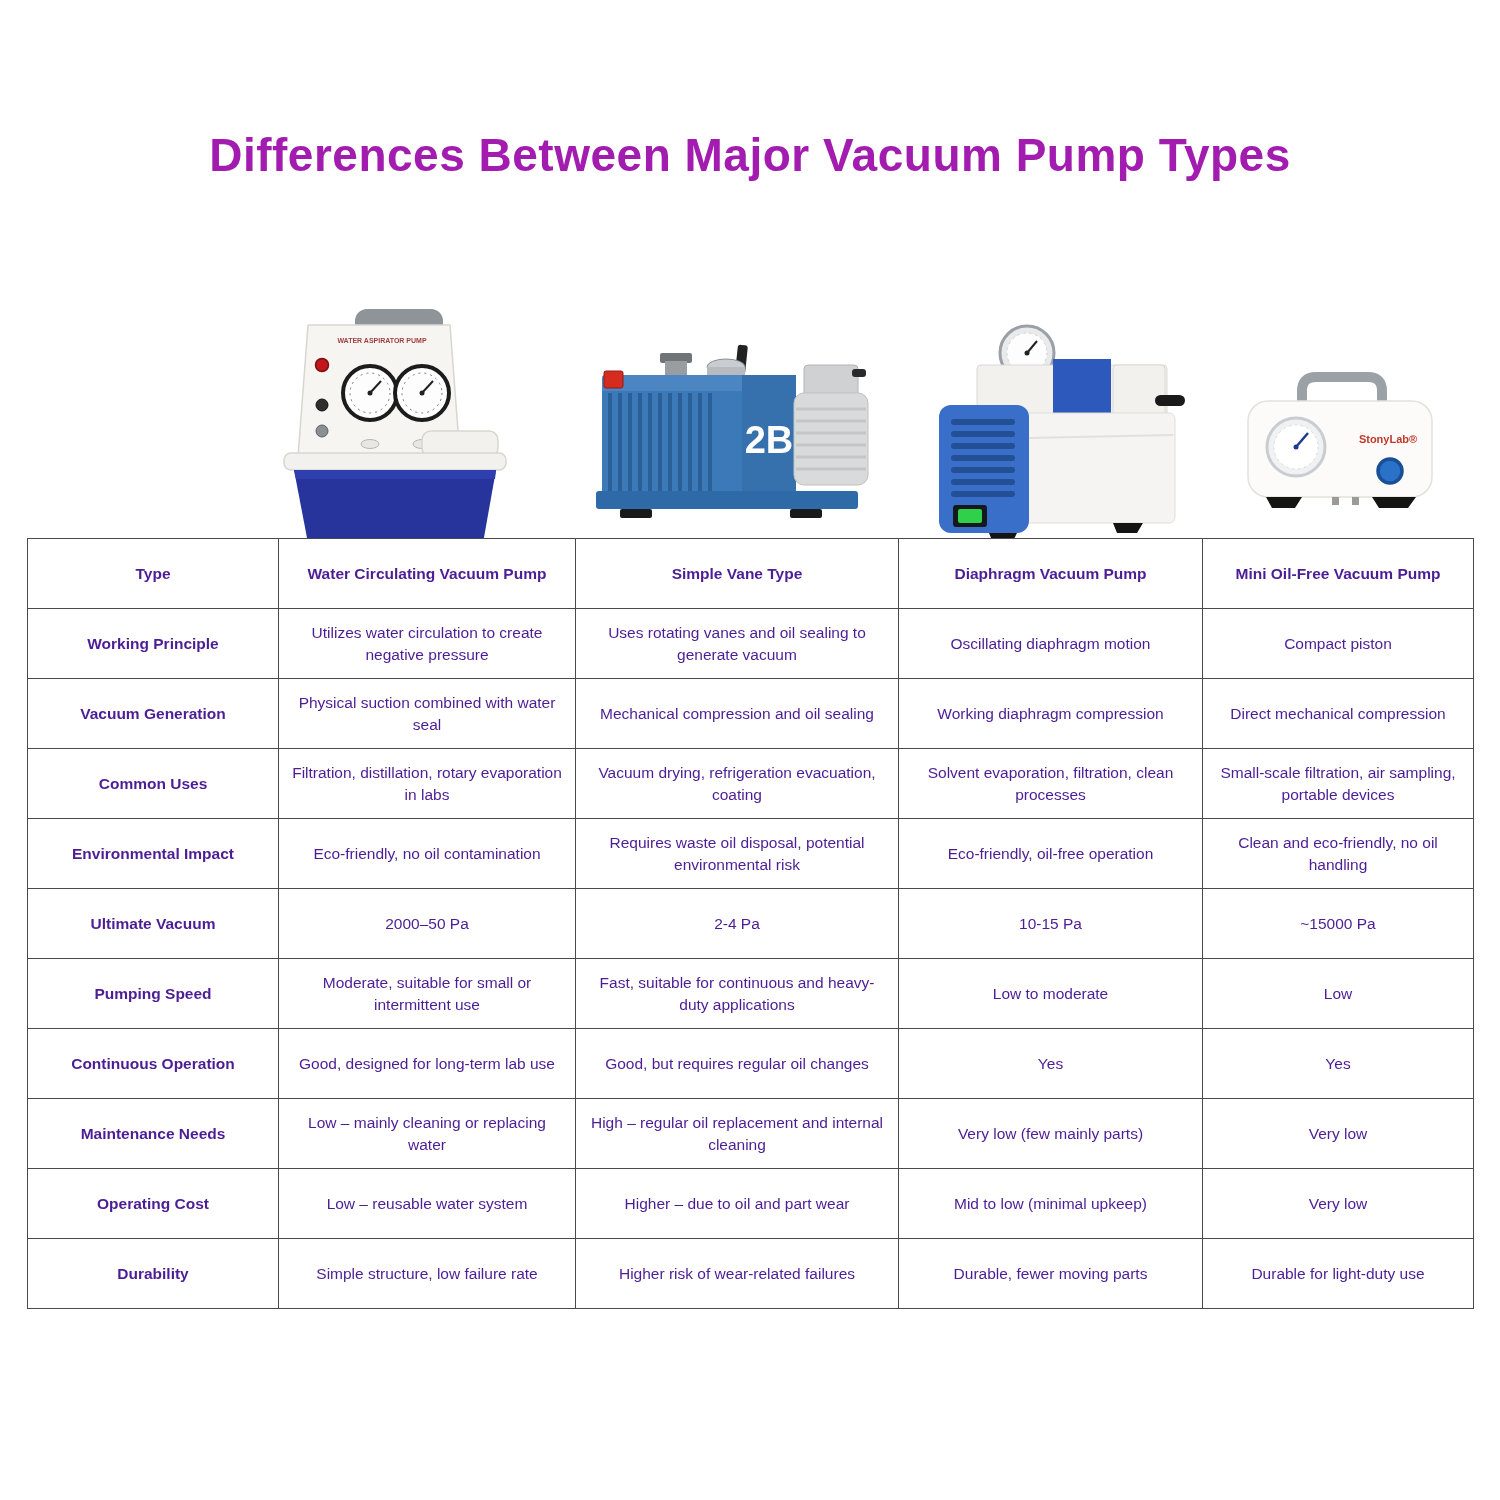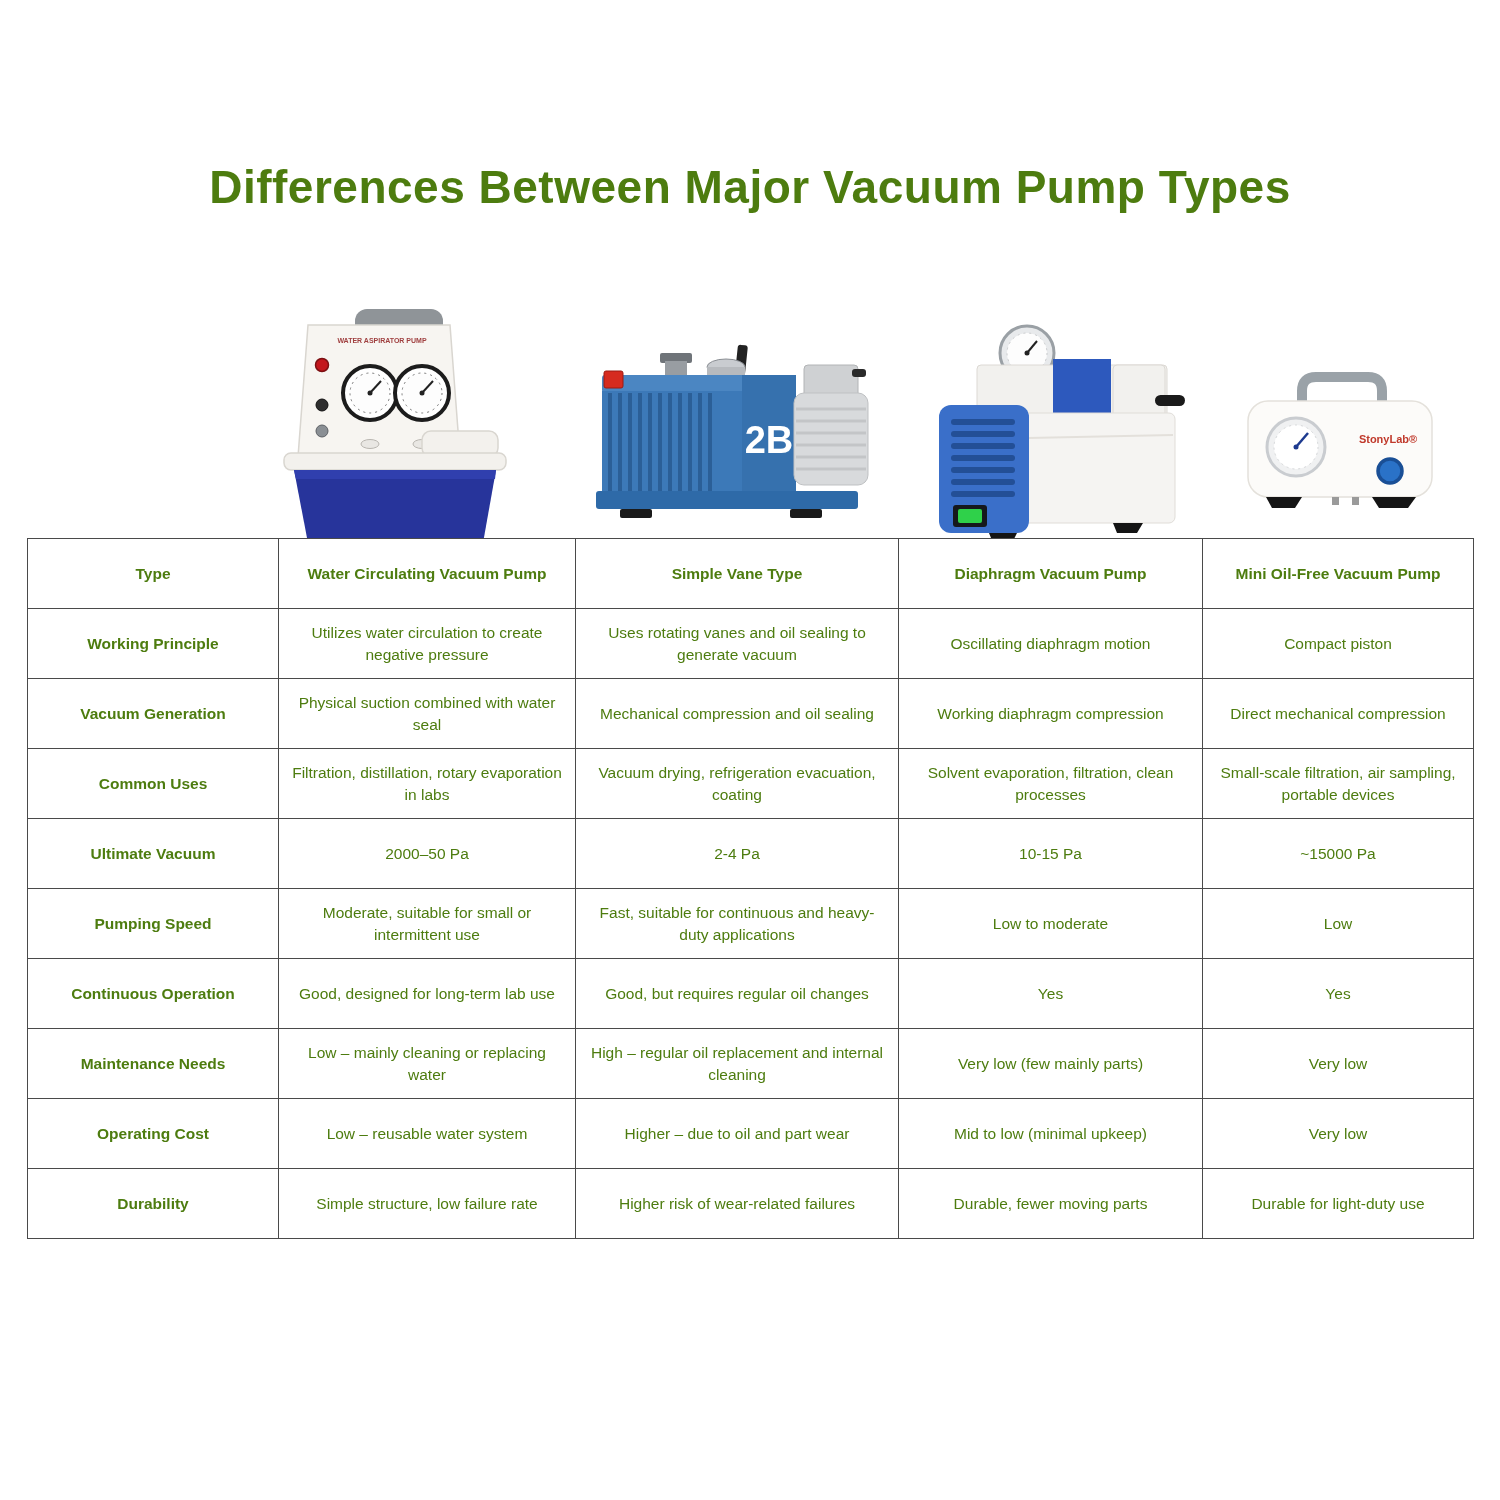--- a/index.html
+++ b/index.html
@@ -11,41 +11,40 @@
     color:#111;
     overflow:hidden;
   }
   .title{
     position:absolute;
     top:128px;left:0;right:0;
     text-align:center;
     font-size:46px;
     font-weight:700;
     letter-spacing:0.5px;
-    color:#4d7c0f;
-    margin-top:32px;
+    color:#a21caf;
   }
   .product-row{
     position:absolute;
     top:300px;left:250px;right:50px;
     height:245px;
     display:flex;
     align-items:flex-end;
     justify-content:space-between;
   }
   .product{flex:0 0 auto;}
   .comparison-table{
     position:absolute;
     top:538px;left:27px;
     width:1446px;
     border-collapse:collapse;
     table-layout:fixed;
     font-size:15.5px;
     line-height:1.4;
-    color:#4d7c0f;
+    color:#4c1d95;
   }
   .comparison-table th,
   .comparison-table td{
     border:1.6px solid #4a4a4a;
     text-align:center;
     vertical-align:middle;
     padding:4px 12px;
     height:61px;
     background:#ffffff;
     word-wrap:break-word;
@@ -217,20 +216,27 @@
           <td>Direct mechanical compression</td>
         </tr>
         <tr>
           <td class="row-label">Common Uses</td>
           <td>Filtration, distillation, rotary evaporation in labs</td>
           <td>Vacuum drying, refrigeration evacuation, coating</td>
           <td>Solvent evaporation, filtration, clean processes</td>
           <td>Small-scale filtration, air sampling, portable devices</td>
         </tr>
         <tr>
+          <td class="row-label">Environmental Impact</td>
+          <td>Eco-friendly, no oil contamination</td>
+          <td>Requires waste oil disposal, potential environmental risk</td>
+          <td>Eco-friendly, oil-free operation</td>
+          <td>Clean and eco-friendly, no oil handling</td>
+        </tr>
+        <tr>
           <td class="row-label">Ultimate Vacuum</td>
           <td>2000–50 Pa</td>
           <td>2-4 Pa</td>
           <td>10-15 Pa</td>
           <td>~15000 Pa</td>
         </tr>
         <tr>
           <td class="row-label">Pumping Speed</td>
           <td>Moderate, suitable for small or intermittent use</td>
           <td>Fast, suitable for continuous and heavy-duty applications</td>

